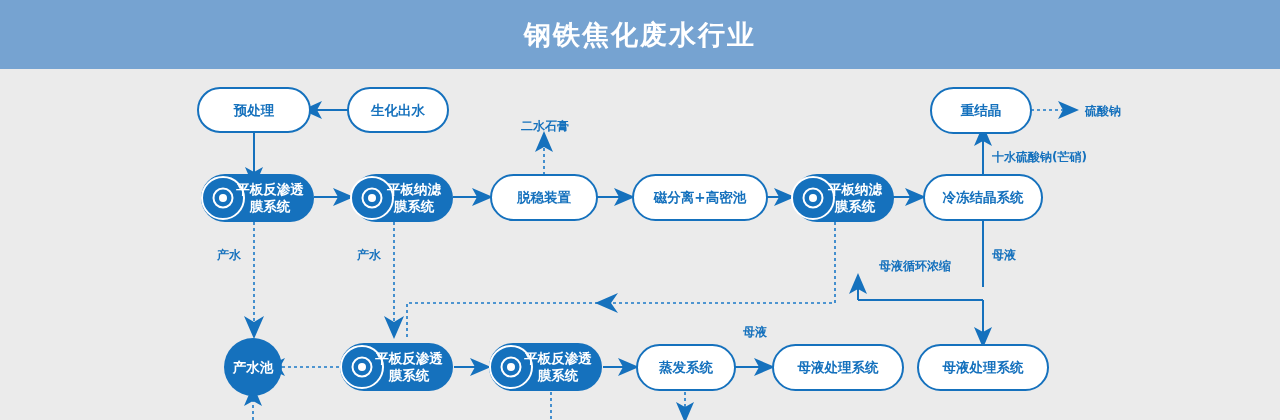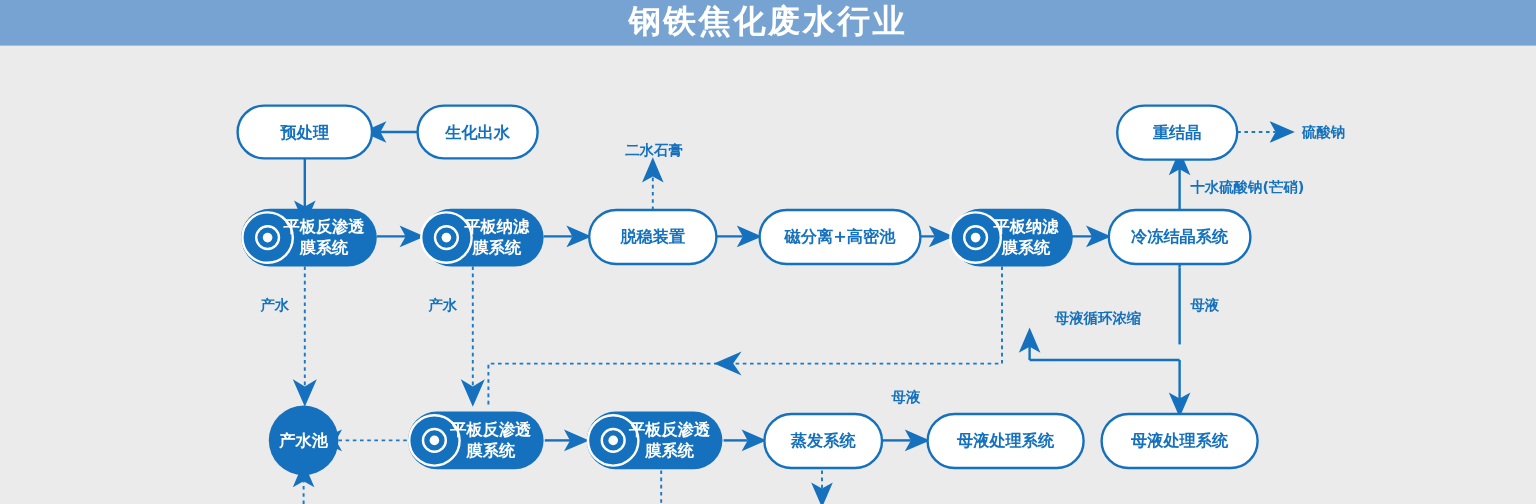--- a/index.html
+++ b/index.html
@@ -4,23 +4,23 @@
 <style>
   html,body{margin:0;padding:0;}
   body{
     width:1280px;height:420px;
     background:#ebebeb;
     font-family:"Liberation Sans","DejaVu Sans",sans-serif;
     overflow:hidden;
   }
   #app{position:relative;width:1280px;height:420px;}
   .header{
-    position:absolute;left:0;top:0;width:1280px;height:38px;
+    position:absolute;left:0;top:0;width:1280px;height:69px;
     background:#76a3d1;
-    display:flex;justify-content:center;
+    display:flex;align-items:center;justify-content:center;
   }
   .header-title{
     color:#ffffff;font-size:27px;font-weight:bold;letter-spacing:2px;
     font-family:"DejaVu Sans","Liberation Sans",sans-serif;
   }
   .canvas{position:absolute;left:0;top:55px;width:1280px;height:273px;margin-left:17px;}
   svg{display:block;}
   .nodeLabel{
     font-family:"DejaVu Sans","Liberation Sans",sans-serif;
     font-size:13.5px;font-weight:bold;text-anchor:middle;

